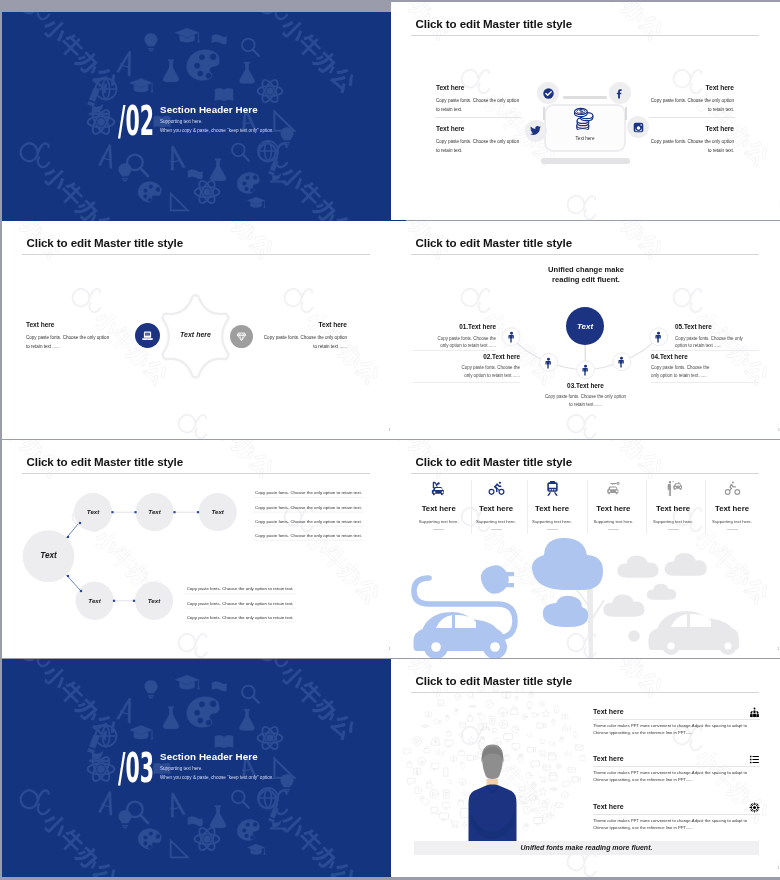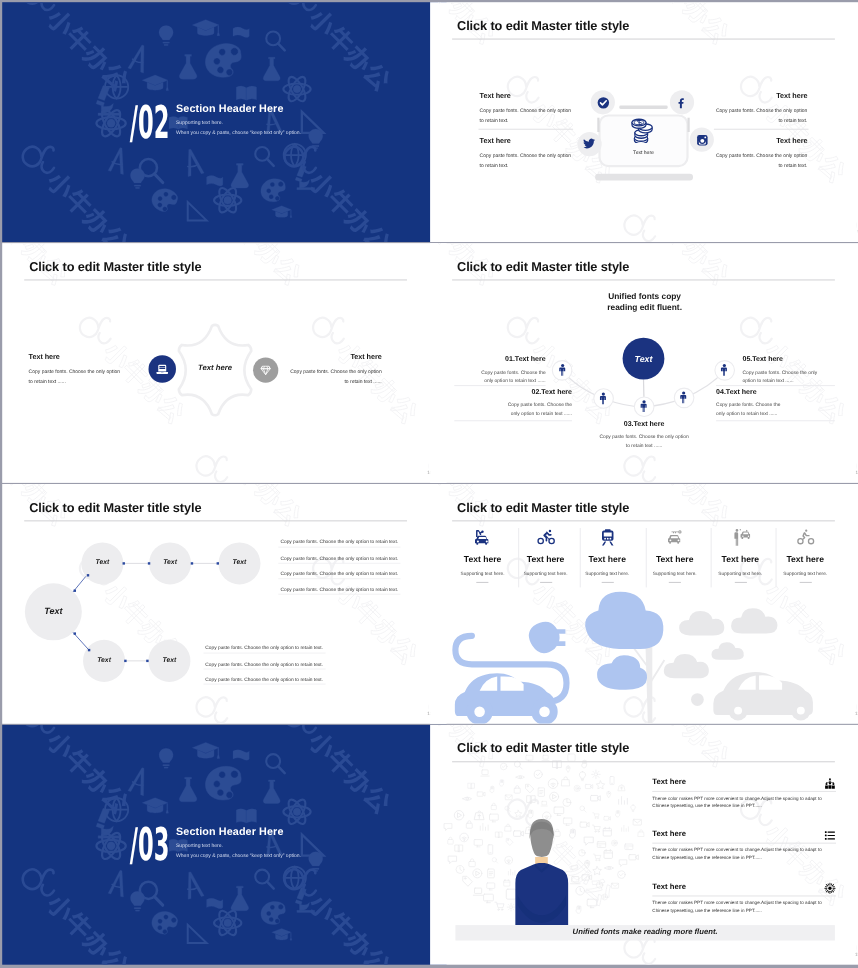--- a/index.html
+++ b/index.html
@@ -131,21 +131,21 @@
             <g transform="translate(200,0) scale(1,-1)">
               <path d="M8.1 67.8H70.4V55.7H8.1ZM64.1 67.8H77.5Q77.5 67.8 77.5 66.6Q77.5 65.4 77.5 64Q77.5 62.6 77.4 61.7Q76.9 46 76.3 35Q75.7 24 74.9 16.8Q74.1 9.5 73 5.3Q72 1.2 70.5-0.8Q68.2-3.8 65.9-5Q63.6-6.2 60.3-6.7Q57.4-7.2 53-7.2Q48.6-7.2 44.1-7Q44-4.3 42.8-0.6Q41.6 3.1 39.9 5.8Q44.5 5.4 48.3 5.4Q52.2 5.3 54.2 5.3Q55.6 5.3 56.6 5.6Q57.5 6 58.5 7Q59.7 8.2 60.5 12.1Q61.4 15.9 62.1 22.8Q62.7 29.7 63.2 40.2Q63.7 50.6 64.1 65.2ZM35.1 84.7H48.3V63.9Q48.3 57.1 47.7 49.5Q47.1 41.8 45.1 33.9Q43.2 25.9 39.4 18.1Q35.6 10.3 29.2 3.3Q22.9-3.8 13.3-9.7Q12.2-8.2 10.4-6.3Q8.7-4.4 6.7-2.6Q4.8-0.8 3.2 0.2Q12 5.3 17.8 11.5Q23.6 17.7 27.1 24.5Q30.6 31.3 32.3 38.1Q34 45 34.6 51.6Q35.1 58.2 35.1 63.9ZM15.9 50.3 27 45.7Q25.2 41.2 23 36.2Q20.8 31.1 18.4 26.3Q15.9 21.5 13.3 17.6L2 23.9Q4.7 27.4 7.3 31.8Q9.9 36.3 12.1 41Q14.4 45.7 15.9 50.3ZM75.9 47.6 86.9 51.5Q88.9 46.6 91.1 40.9Q93.3 35.3 95.1 29.9Q96.9 24.5 97.9 20.5L86 15.7Q85.2 19.9 83.6 25.4Q82 30.8 79.9 36.7Q77.9 42.5 75.9 47.6Z"></path>
             </g>
             <g transform="translate(300,0) scale(1,-1)">
               <path d="M59.5 26.9 70.9 32.1Q75.1 26.6 79.5 20.4Q83.8 14.1 87.5 8.2Q91.3 2.2 93.7-2.5L81.7-9Q79.4-4.3 75.8 2Q72.1 8.3 67.8 14.8Q63.5 21.4 59.5 26.9ZM29.7 82.7 42.9 79Q39.6 70.9 35.1 63.1Q30.6 55.3 25.5 48.7Q20.4 42.1 15.1 37.2Q13.8 38.4 11.8 40Q9.8 41.7 7.6 43.3Q5.4 44.8 3.8 45.8Q9.3 50 14.1 55.9Q19 61.7 23 68.6Q27.1 75.5 29.7 82.7ZM69.1 83.4Q71.4 78.7 74.6 73.8Q77.8 68.8 81.7 64.1Q85.5 59.4 89.5 55.1Q93.5 50.8 97.2 47.6Q95.6 46.4 93.7 44.6Q91.8 42.8 90.1 40.9Q88.3 38.9 87.1 37.3Q83.4 41.2 79.3 46.1Q75.3 50.9 71.3 56.3Q67.3 61.7 63.7 67.4Q60.2 73.1 57.3 78.6ZM15.1-4Q14.8-2.6 14-0.3Q13.2 2 12.2 4.5Q11.3 7 10.5 8.7Q12.9 9.4 15 11.3Q17.1 13.2 19.9 16.6Q21.5 18.3 24.3 22.1Q27.2 26 30.6 31.3Q34 36.6 37.4 42.7Q40.9 48.9 43.7 55.2L57.1 49.5Q52.5 40.7 46.9 32.2Q41.4 23.8 35.5 16.5Q29.6 9.1 23.8 3.1V2.7Q23.8 2.7 22.5 2Q21.1 1.3 19.4 0.3Q17.7-0.7 16.4-1.9Q15.1-3 15.1-4ZM15.1-4 14.7 6.2 22.3 10.6 73.7 14.1Q74.1 11.3 74.9 8Q75.7 4.7 76.3 2.6Q63.9 1.6 54.9 0.8Q45.9-0 39.5-0.6Q33.2-1.1 29-1.5Q24.8-2 22.2-2.3Q19.5-2.7 17.9-3.1Q16.3-3.5 15.1-4Z"></path>
             </g>
           </g>
         </symbol>
       </defs>
     </svg>
-  <div class="slide dark" style="left:2px;top:2px">
+  <div class="slide dark" style="left:2px;top:12px">
     <svg class="sec-icons" width="388" height="218" viewBox="0 0 388 218" fill="#2c4c94" stroke="#2c4c94">
         <g transform="translate(171.5,10.5) scale(0.2700) rotate(0 50 50)">
           <path d="M50 20 L95 38 L50 56 L5 38 Z"></path>
           <path d="M22 45 L22 64 C22 76 78 76 78 64 L78 45 L50 57 Z"></path>
           <path d="M91 40 h3 v22 l3 12 h-9 l3 -12 z"></path>
         </g>
         <g transform="translate(139.5,20.5) scale(0.1900) rotate(0 50 50)">
           <path d="M50 4 C30 4 16 19 16 37 c0 13 8 21 13 28 l5 8 h32 l5 -8 c5 -7 13 -15 13 -28 C84 19 70 4 50 4 Z"></path>
           <path d="M34 82 h32 v7 h-32 z"></path>
           <path d="M40 93 h20 v6 h-20 z"></path>
@@ -445,21 +445,21 @@
         <use href="#wmo" x="480" y="92" width="122" height="33.2" transform="rotate(45 541 109)"></use>
         <use href="#wmo" x="692" y="92" width="122" height="33.2" transform="rotate(45 753 109)"></use>
         <use href="#wmo" x="-50" y="218" width="122" height="33.2" transform="rotate(45 11 235)"></use>
         <use href="#wmo" x="162" y="218" width="122" height="33.2" transform="rotate(45 223 235)"></use>
         <use href="#wmo" x="374" y="218" width="122" height="33.2" transform="rotate(45 435 235)"></use>
         <use href="#wmo" x="586" y="218" width="122" height="33.2" transform="rotate(45 647 235)"></use>
       </svg>
     <div class="title">Click to edit Master title style</div>
     <div class="rule"></div>
     <div class="pgnum">11</div>
-    <div class="s4-sub1">Unified fonts copy</div>
+    <div class="s4-sub1">Unified change make</div>
     <div class="s4-sub2">reading edit fluent.</div>
     <svg class="wm" width="388" height="218" viewBox="0 0 388 218">
       <path d="M120 115.7 C130 128 144 136 157.7 141.3 C170 146 182 149 194.6 148.8 C208 148 220 145 230.9 140.7 C245 135 258 127 267.8 115.7" fill="none" stroke="#e2e2e6" stroke-width="1.1"></path>
         <path d="M194 124 L194.6 148.8" fill="none" stroke="#d8d8dc" stroke-width="1.1"></path>
         <circle cx="120.0" cy="115.7" r="8.9" fill="#fff" stroke="#ececef" stroke-width="1"></circle>
         <circle cx="157.7" cy="141.3" r="8.9" fill="#fff" stroke="#ececef" stroke-width="1"></circle>
         <circle cx="194.6" cy="148.8" r="8.9" fill="#fff" stroke="#ececef" stroke-width="1"></circle>
         <circle cx="230.9" cy="140.7" r="8.9" fill="#fff" stroke="#ececef" stroke-width="1"></circle>
         <circle cx="267.8" cy="115.7" r="8.9" fill="#fff" stroke="#ececef" stroke-width="1"></circle>
       </svg>

